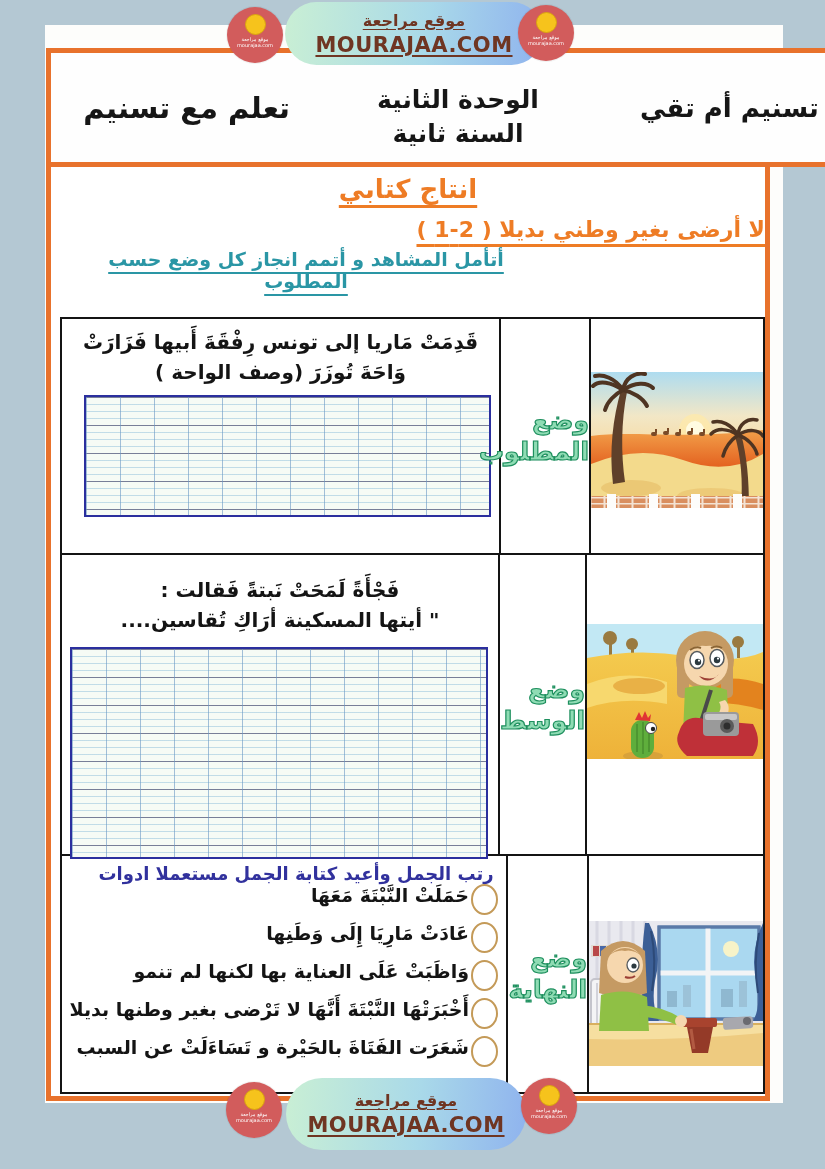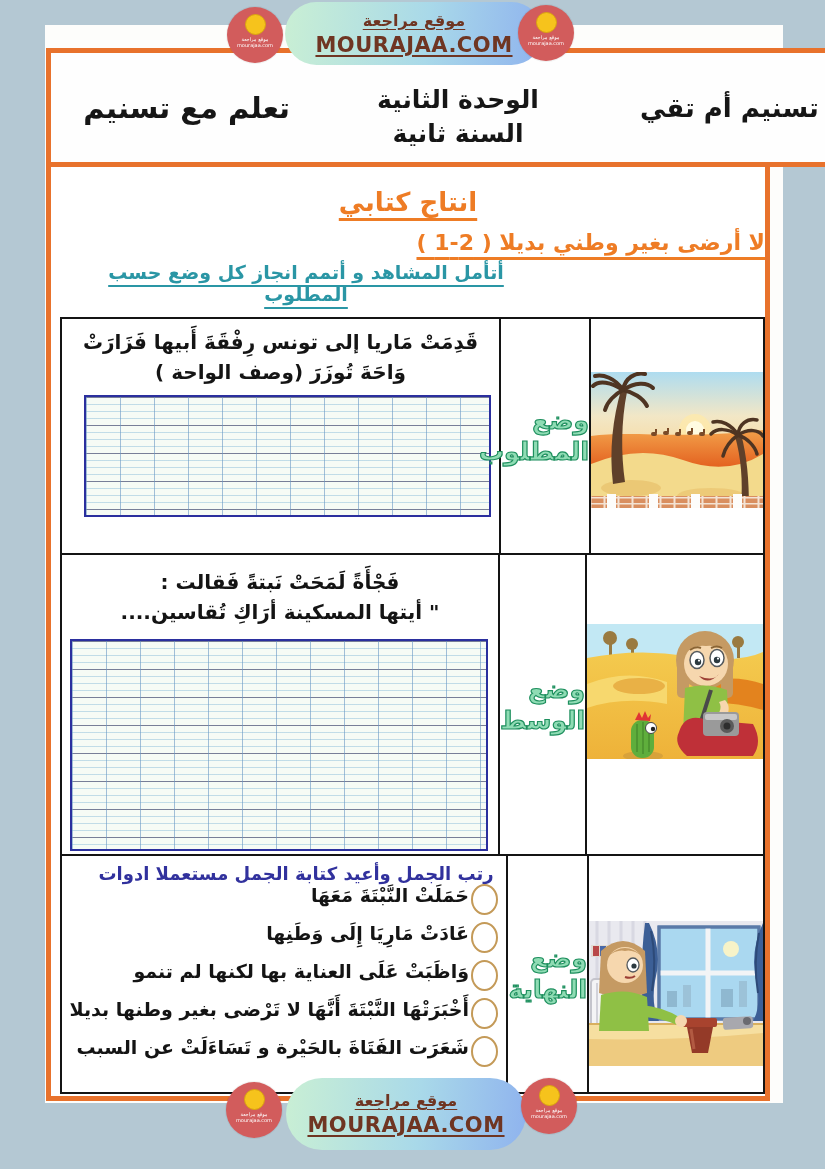--- a/index.html
+++ b/index.html
@@ -23,39 +23,39 @@
   .header-box { position:absolute; left:46px; top:48px; width:824px; height:119px;
                 border:5px solid #e8722c; background:#fefefe; display:flex; align-items:center; z-index:5; }
   .hb-cell { flex:1; text-align:center; font-weight:bold; color:#161616; direction:rtl; }
   .hb-left { font-size:29px; }
   .hb-center { font-size:25px; line-height:34px; padding-top:18px; }
   .hb-right { font-size:26px; }
 
   
   .content-box { position:absolute; left:46px; top:162px; width:724px; height:939px;
                  border:5px solid #e8722c; background:#ffffff; z-index:4; }
-  .p-title { margin-top:20px; text-align:center; font-size:26px; font-weight:bold; color:#ee7c25;
+  .p-title { margin-top:7px; text-align:center; font-size:26px; font-weight:bold; color:#ee7c25;
              text-decoration:underline; text-underline-offset:7px; text-decoration-thickness:2.5px; direction:rtl; }
   .p-sub { margin-top:13px; font-size:22px; font-weight:bold; color:#ee7c25;
            text-decoration:underline; text-underline-offset:7px; text-decoration-thickness:2.5px; direction:rtl; }
   .p-instr { margin:6px 225px 0 21px; text-align:center; font-size:19px; font-weight:bold; color:#2a96a5;
              text-decoration:underline; text-underline-offset:6px; text-decoration-thickness:2px; direction:rtl; }
 
   
   .w-table { position:absolute; left:9px; top:150px; width:705px; border:2px solid #141414; background:#fff; }
   .t-row { display:flex; }
   .t-row.rb { border-bottom:2px solid #141414; }
   .c-text { width:497px; border-right:2px solid #141414; }
   .c-label { width:90px; border-right:2px solid #141414; display:flex; flex-direction:column;
              justify-content:center; align-items:flex-end; gap:2px; }
   .c-img { flex:1; display:flex; justify-content:center; align-items:flex-start; background:#fff; }
   .row1 { height:236px; } .row2 { height:301px; } .row3 { height:236px; }
 
   .r-line { direction:rtl; text-align:center; font-size:20px; font-weight:bold; color:#141414; line-height:30px; }
-  .r1-l1 { margin-top:8px; } .r2-l1 { margin-top:12px; }
+  .r1-l1 { margin-top:8px; } .r2-l1 { margin-top:20px; }
 
   .seyes { border:2px solid #2b2f9e; background-color:#f6fbf5;
     background-image:
       repeating-linear-gradient(to right,  rgba(105,150,195,.6) 0 1px, transparent 1px 34px),
       repeating-linear-gradient(to bottom, rgba(95,95,125,.75) 0 1px, transparent 1px 28px),
       repeating-linear-gradient(to bottom, rgba(150,195,220,.55) 0 1px, transparent 1px 7px); }
   .grid1 { height:122px; margin:8px 8px 0 22px; }
   .grid2 { height:212px; margin:12px 10px 0 8px; }
 
   .label-line { font-size:25px; font-weight:bold; color:#8fdcb4;

